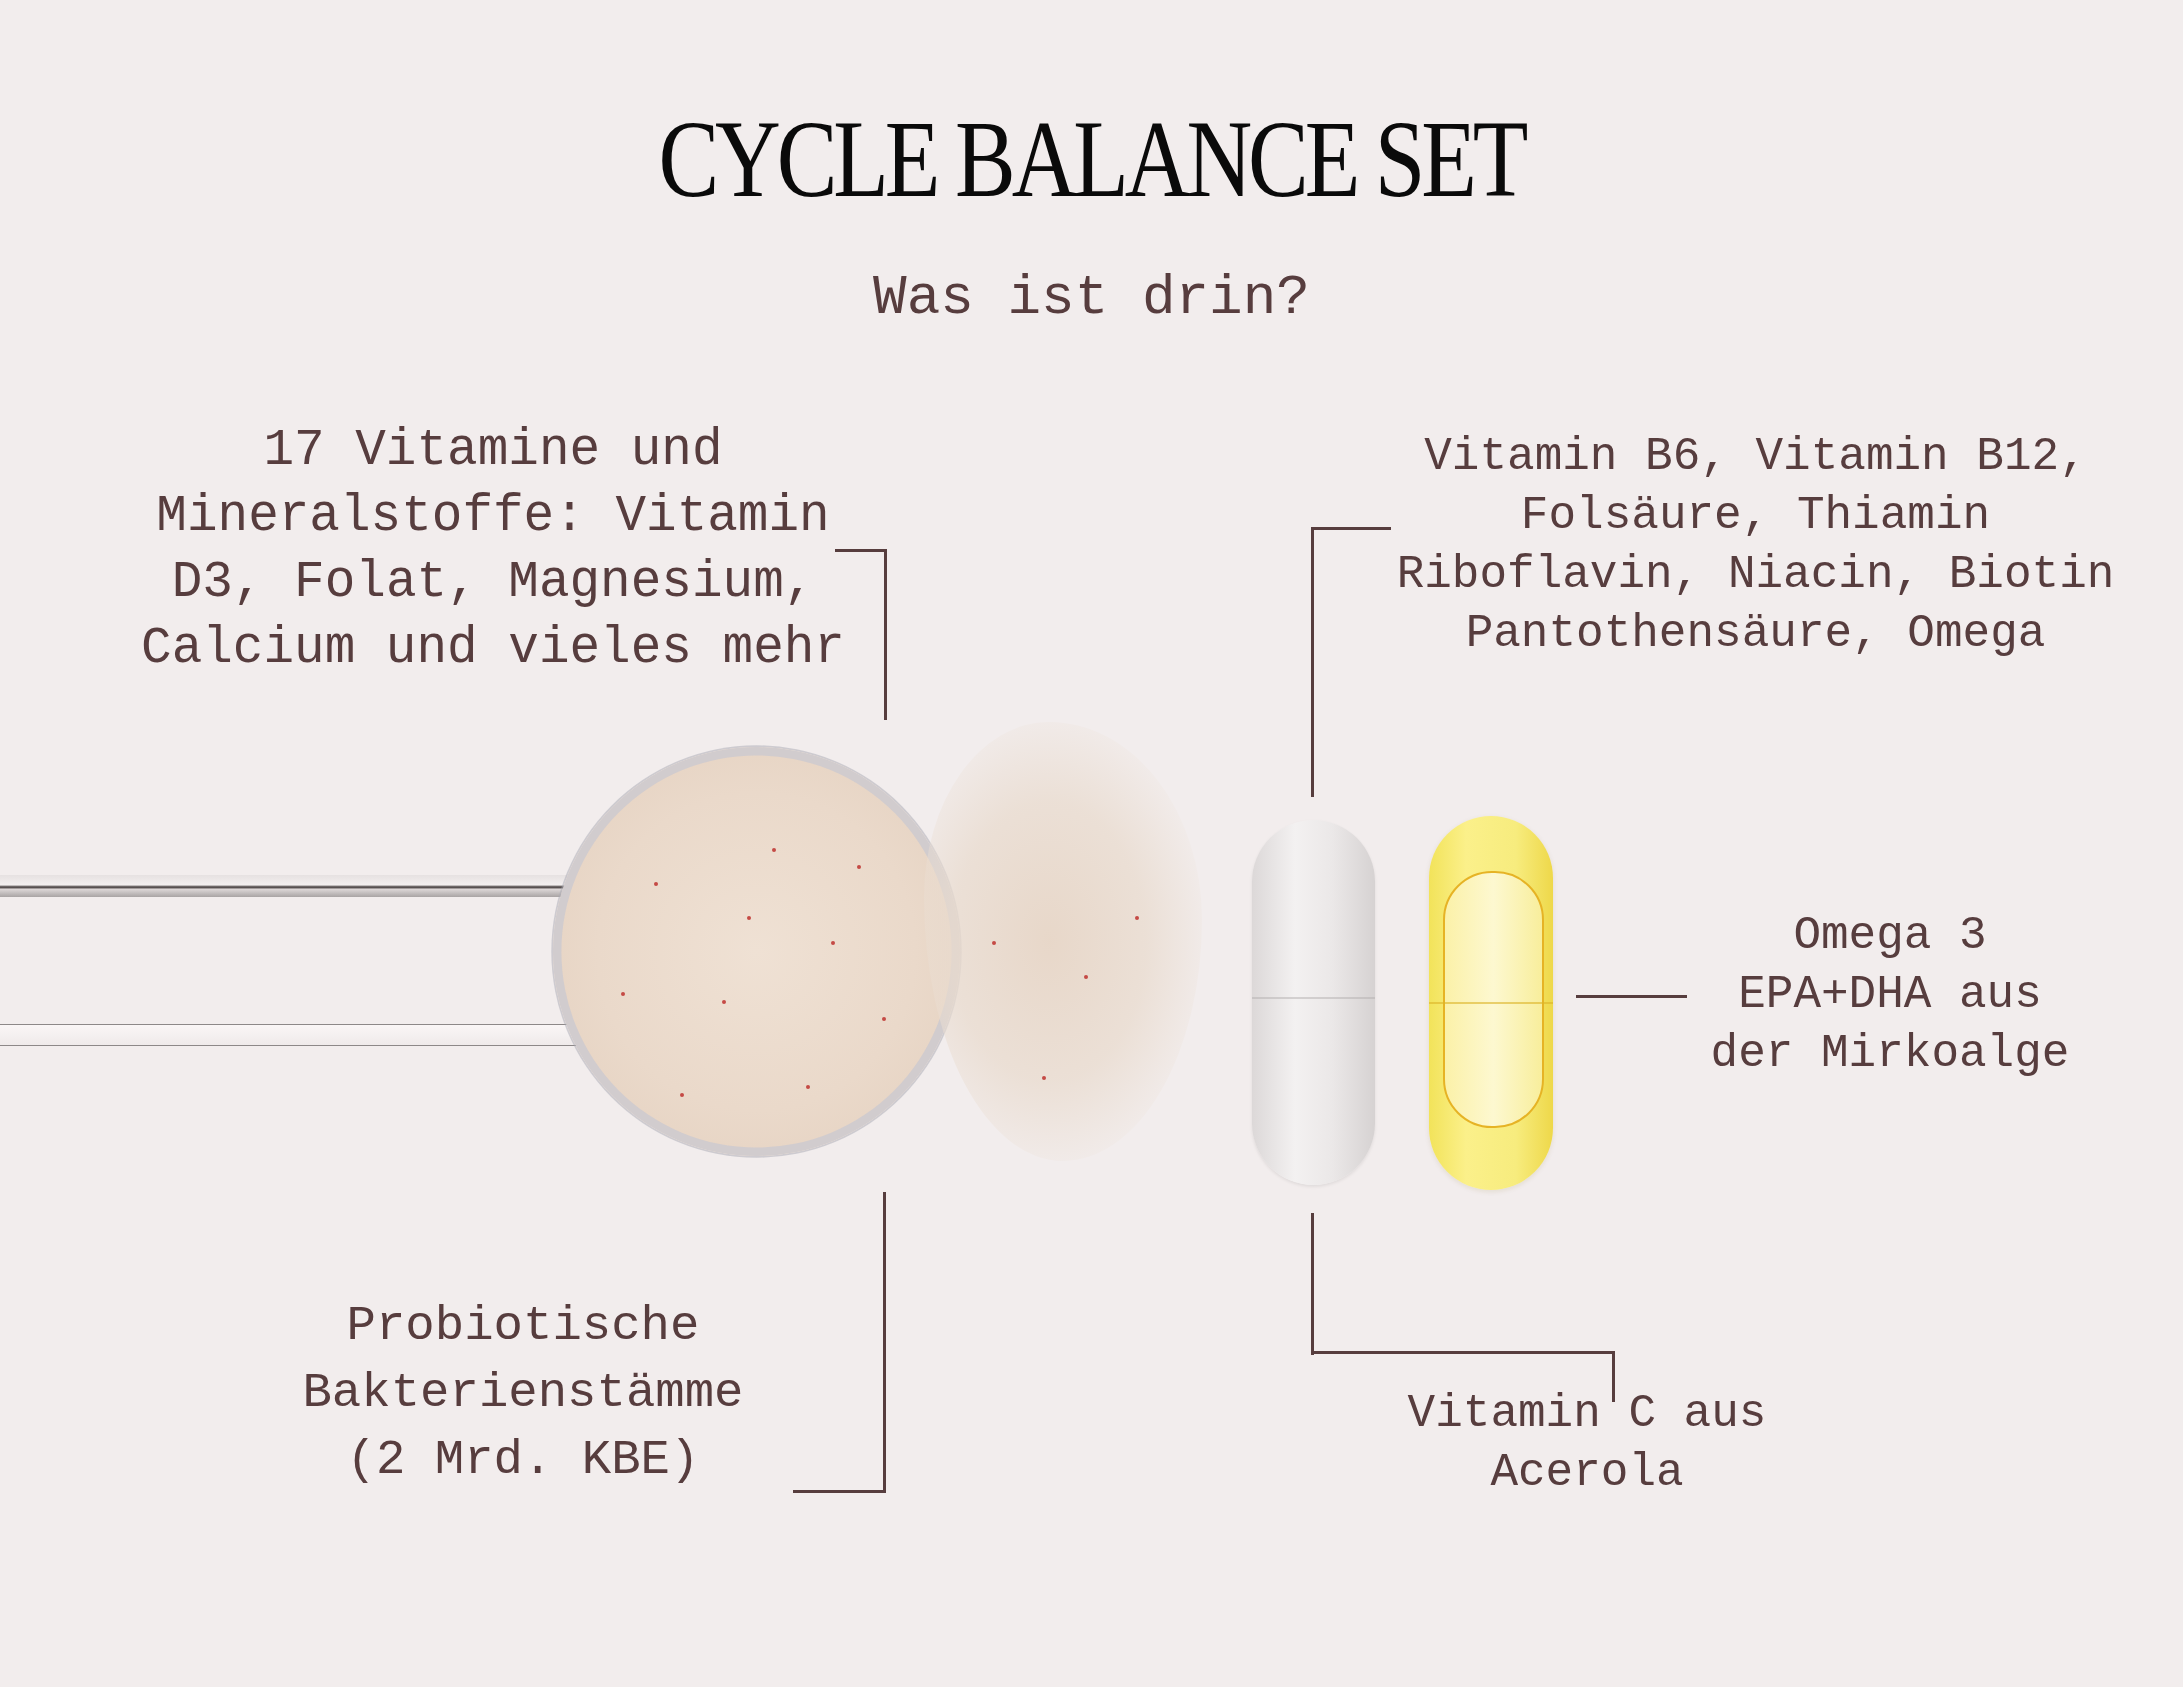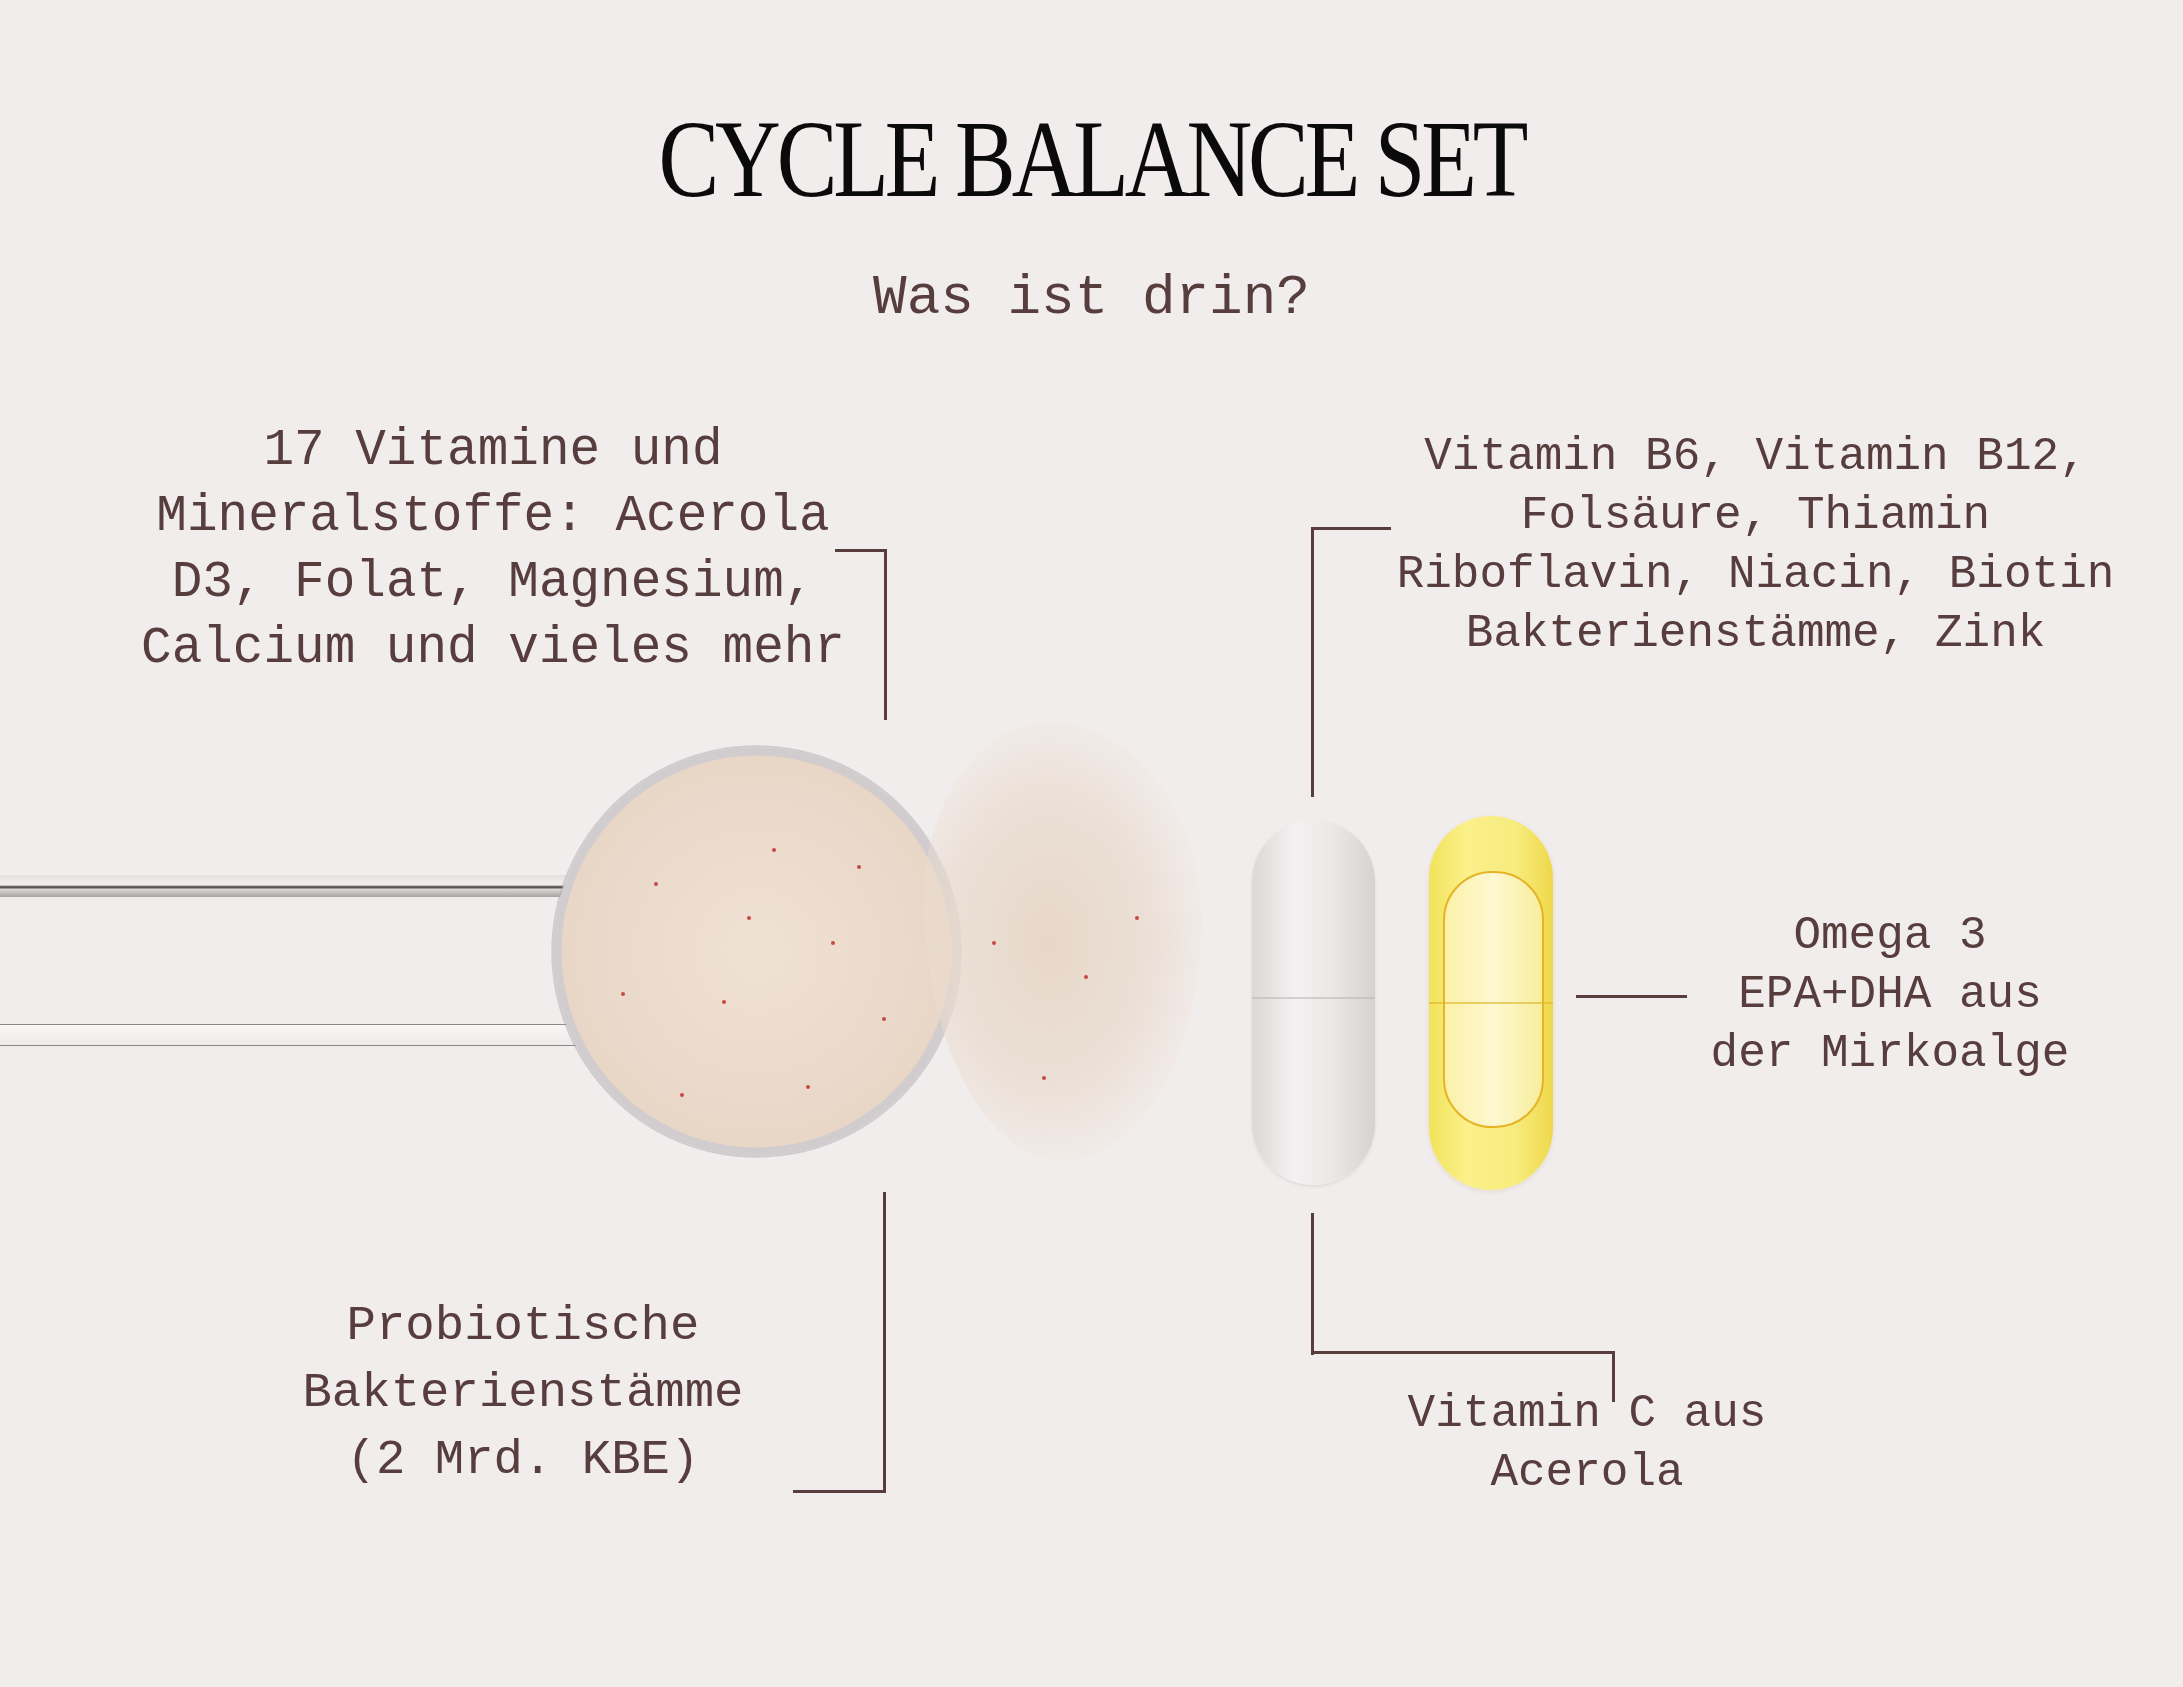--- a/index.html
+++ b/index.html
@@ -125,30 +125,30 @@
 
 <div class="line" style="left:883px; top:1192px; width:3.4px; height:301px;"></div>
 <div class="line" style="left:793px; top:1490px; width:93px; height:3.4px;"></div>
 
 <div class="line" style="left:1311px; top:1213px; width:3.4px; height:142px;"></div>
 <div class="line" style="left:1311px; top:1351px; width:303px; height:3.4px;"></div>
 <div class="line" style="left:1612px; top:1351px; width:3.4px; height:51px;"></div>
 
 <div class="abs block b-left-top">
   <span class="ln">17  Vitamine und</span>
-  <span class="ln">Mineralstoffe: Acerola</span>
+  <span class="ln">Mineralstoffe: Vitamin</span>
   <span class="ln">D3, Folat, Magnesium,</span>
   <span class="ln">Calcium und vieles mehr</span>
 </div>
 
 <div class="abs block b-right-top">
   <span class="ln">Vitamin B6, Vitamin B12,</span>
   <span class="ln">Folsäure, Thiamin</span>
   <span class="ln">Riboflavin, Niacin, Biotin</span>
-  <span class="ln">Bakterienstämme, Zink</span>
+  <span class="ln">Pantothensäure, Omega</span>
 </div>
 
 <div class="abs block b-omega">
   <span class="ln">Omega 3</span>
   <span class="ln">EPA+DHA aus</span>
   <span class="ln">der Mirkoalge</span>
 </div>
 
 <div class="abs block b-probio">
   <span class="ln">Probiotische</span>

